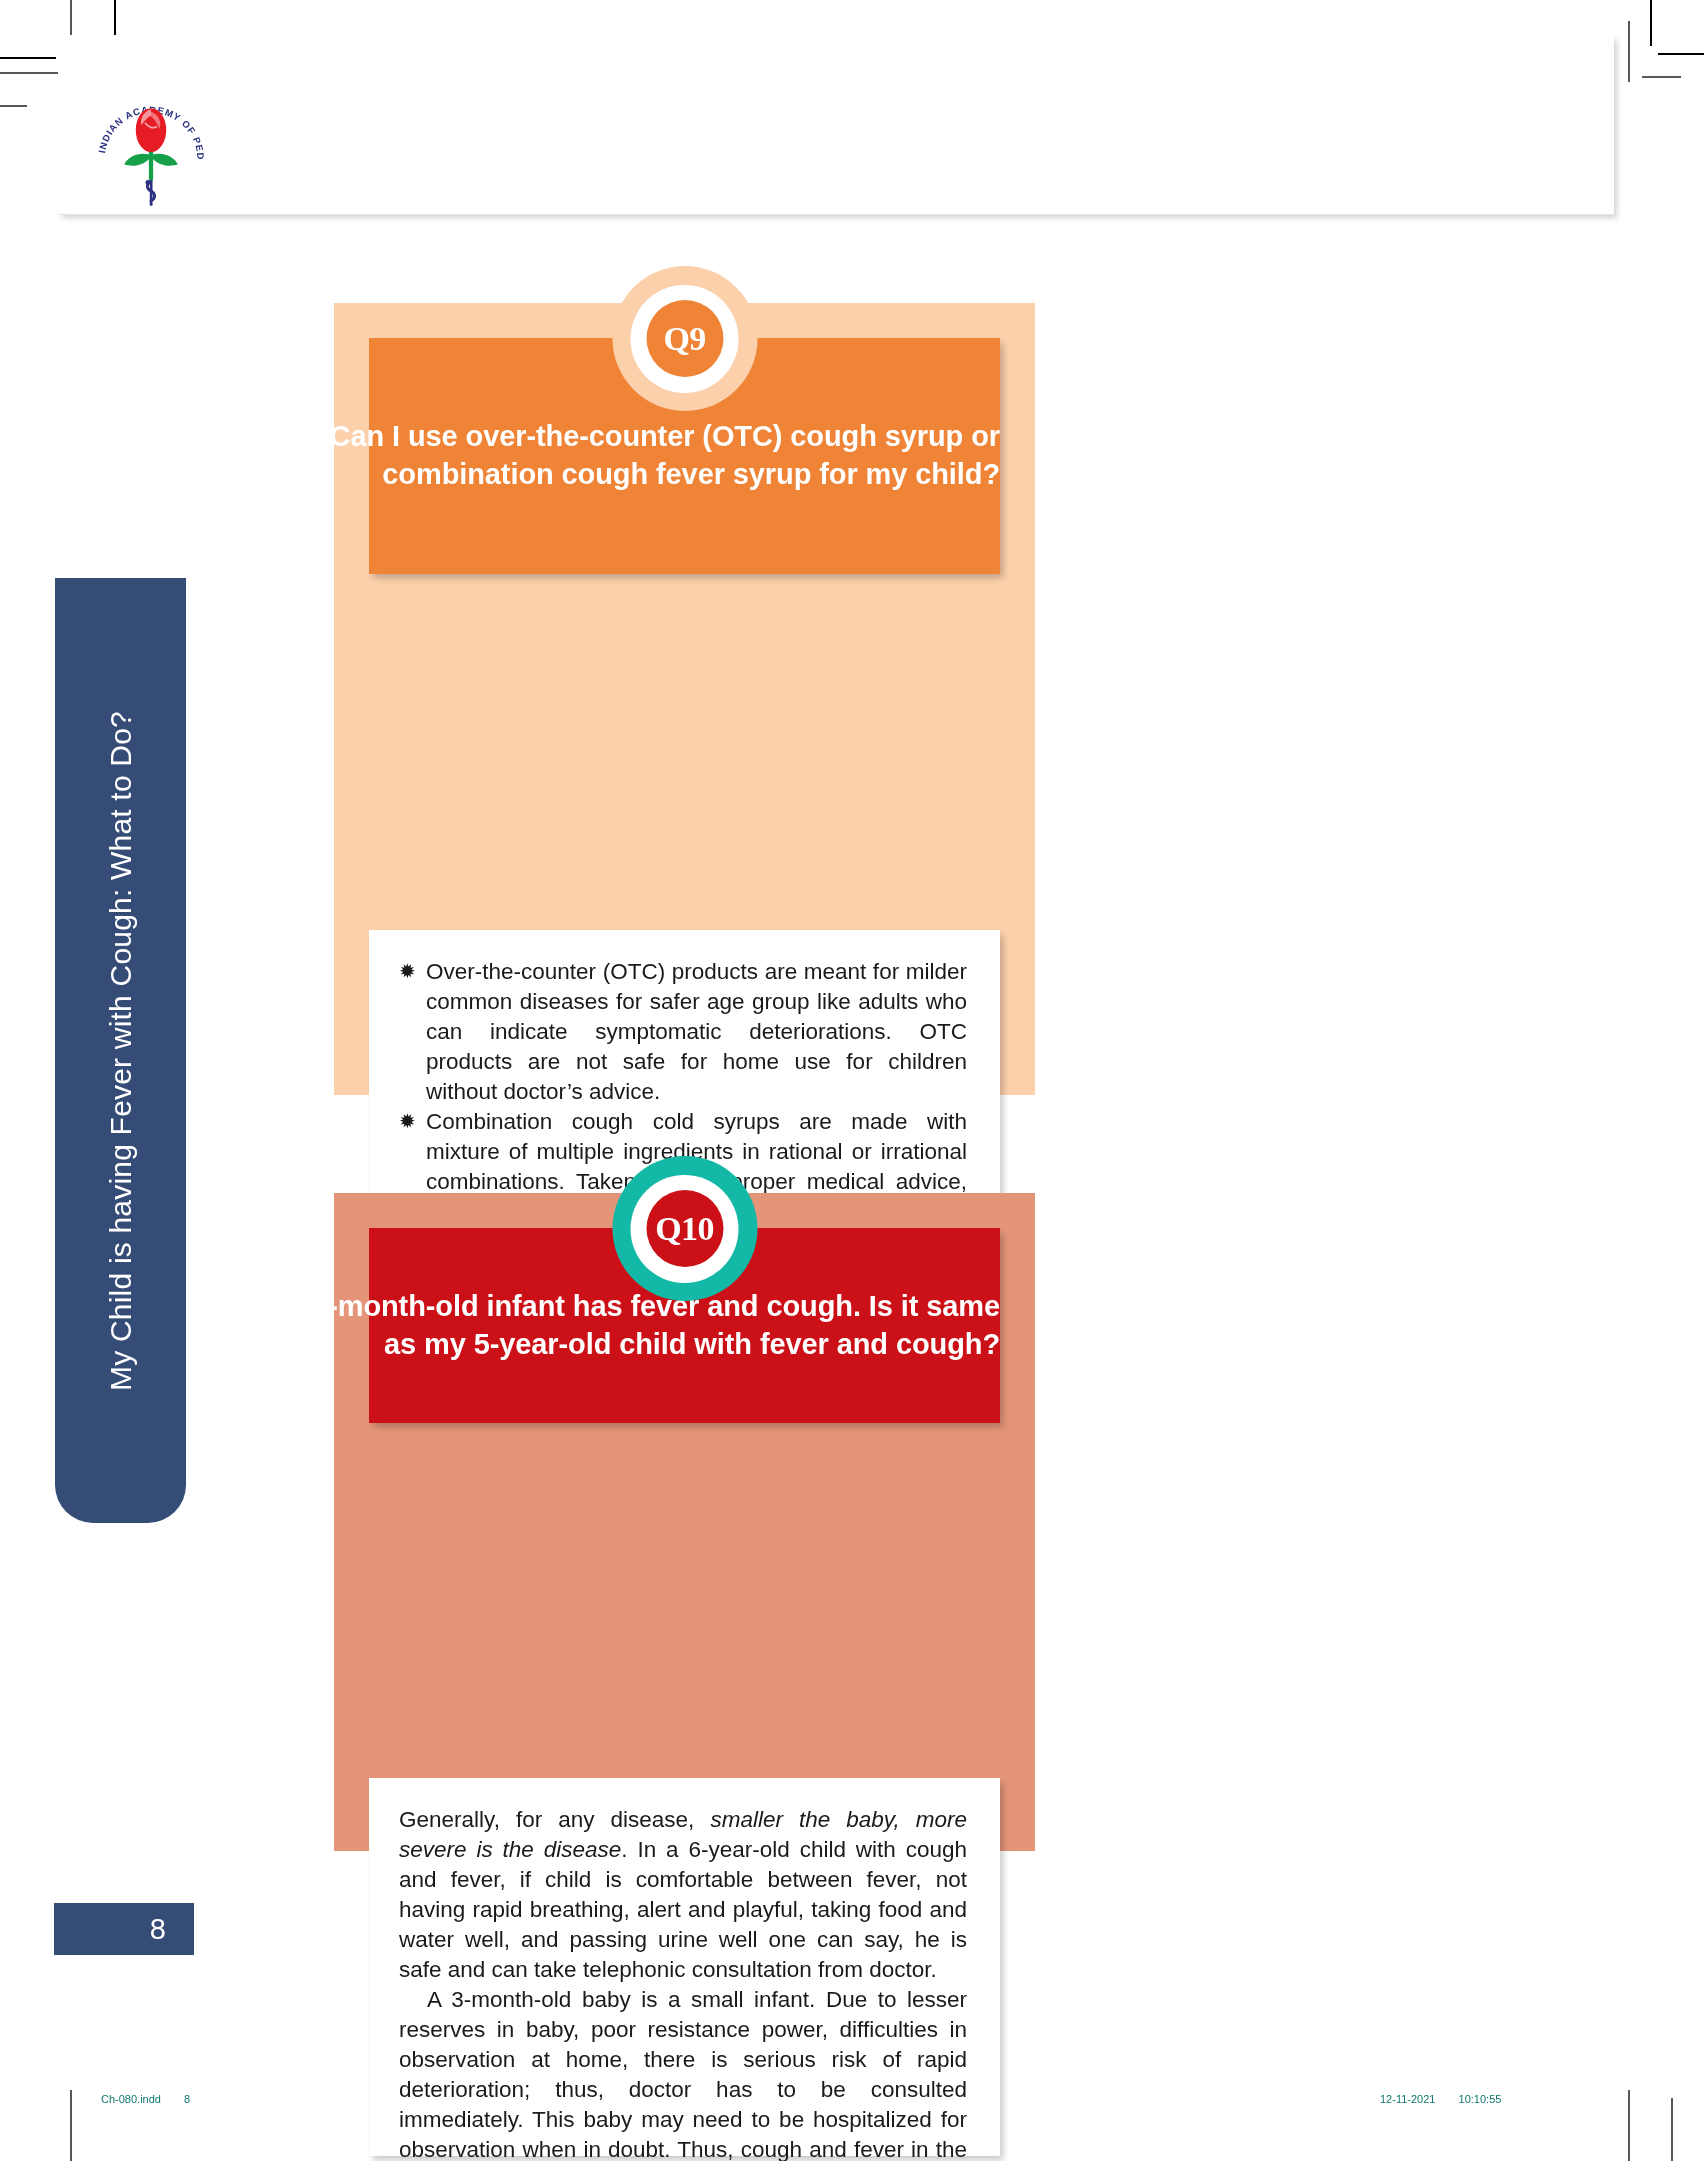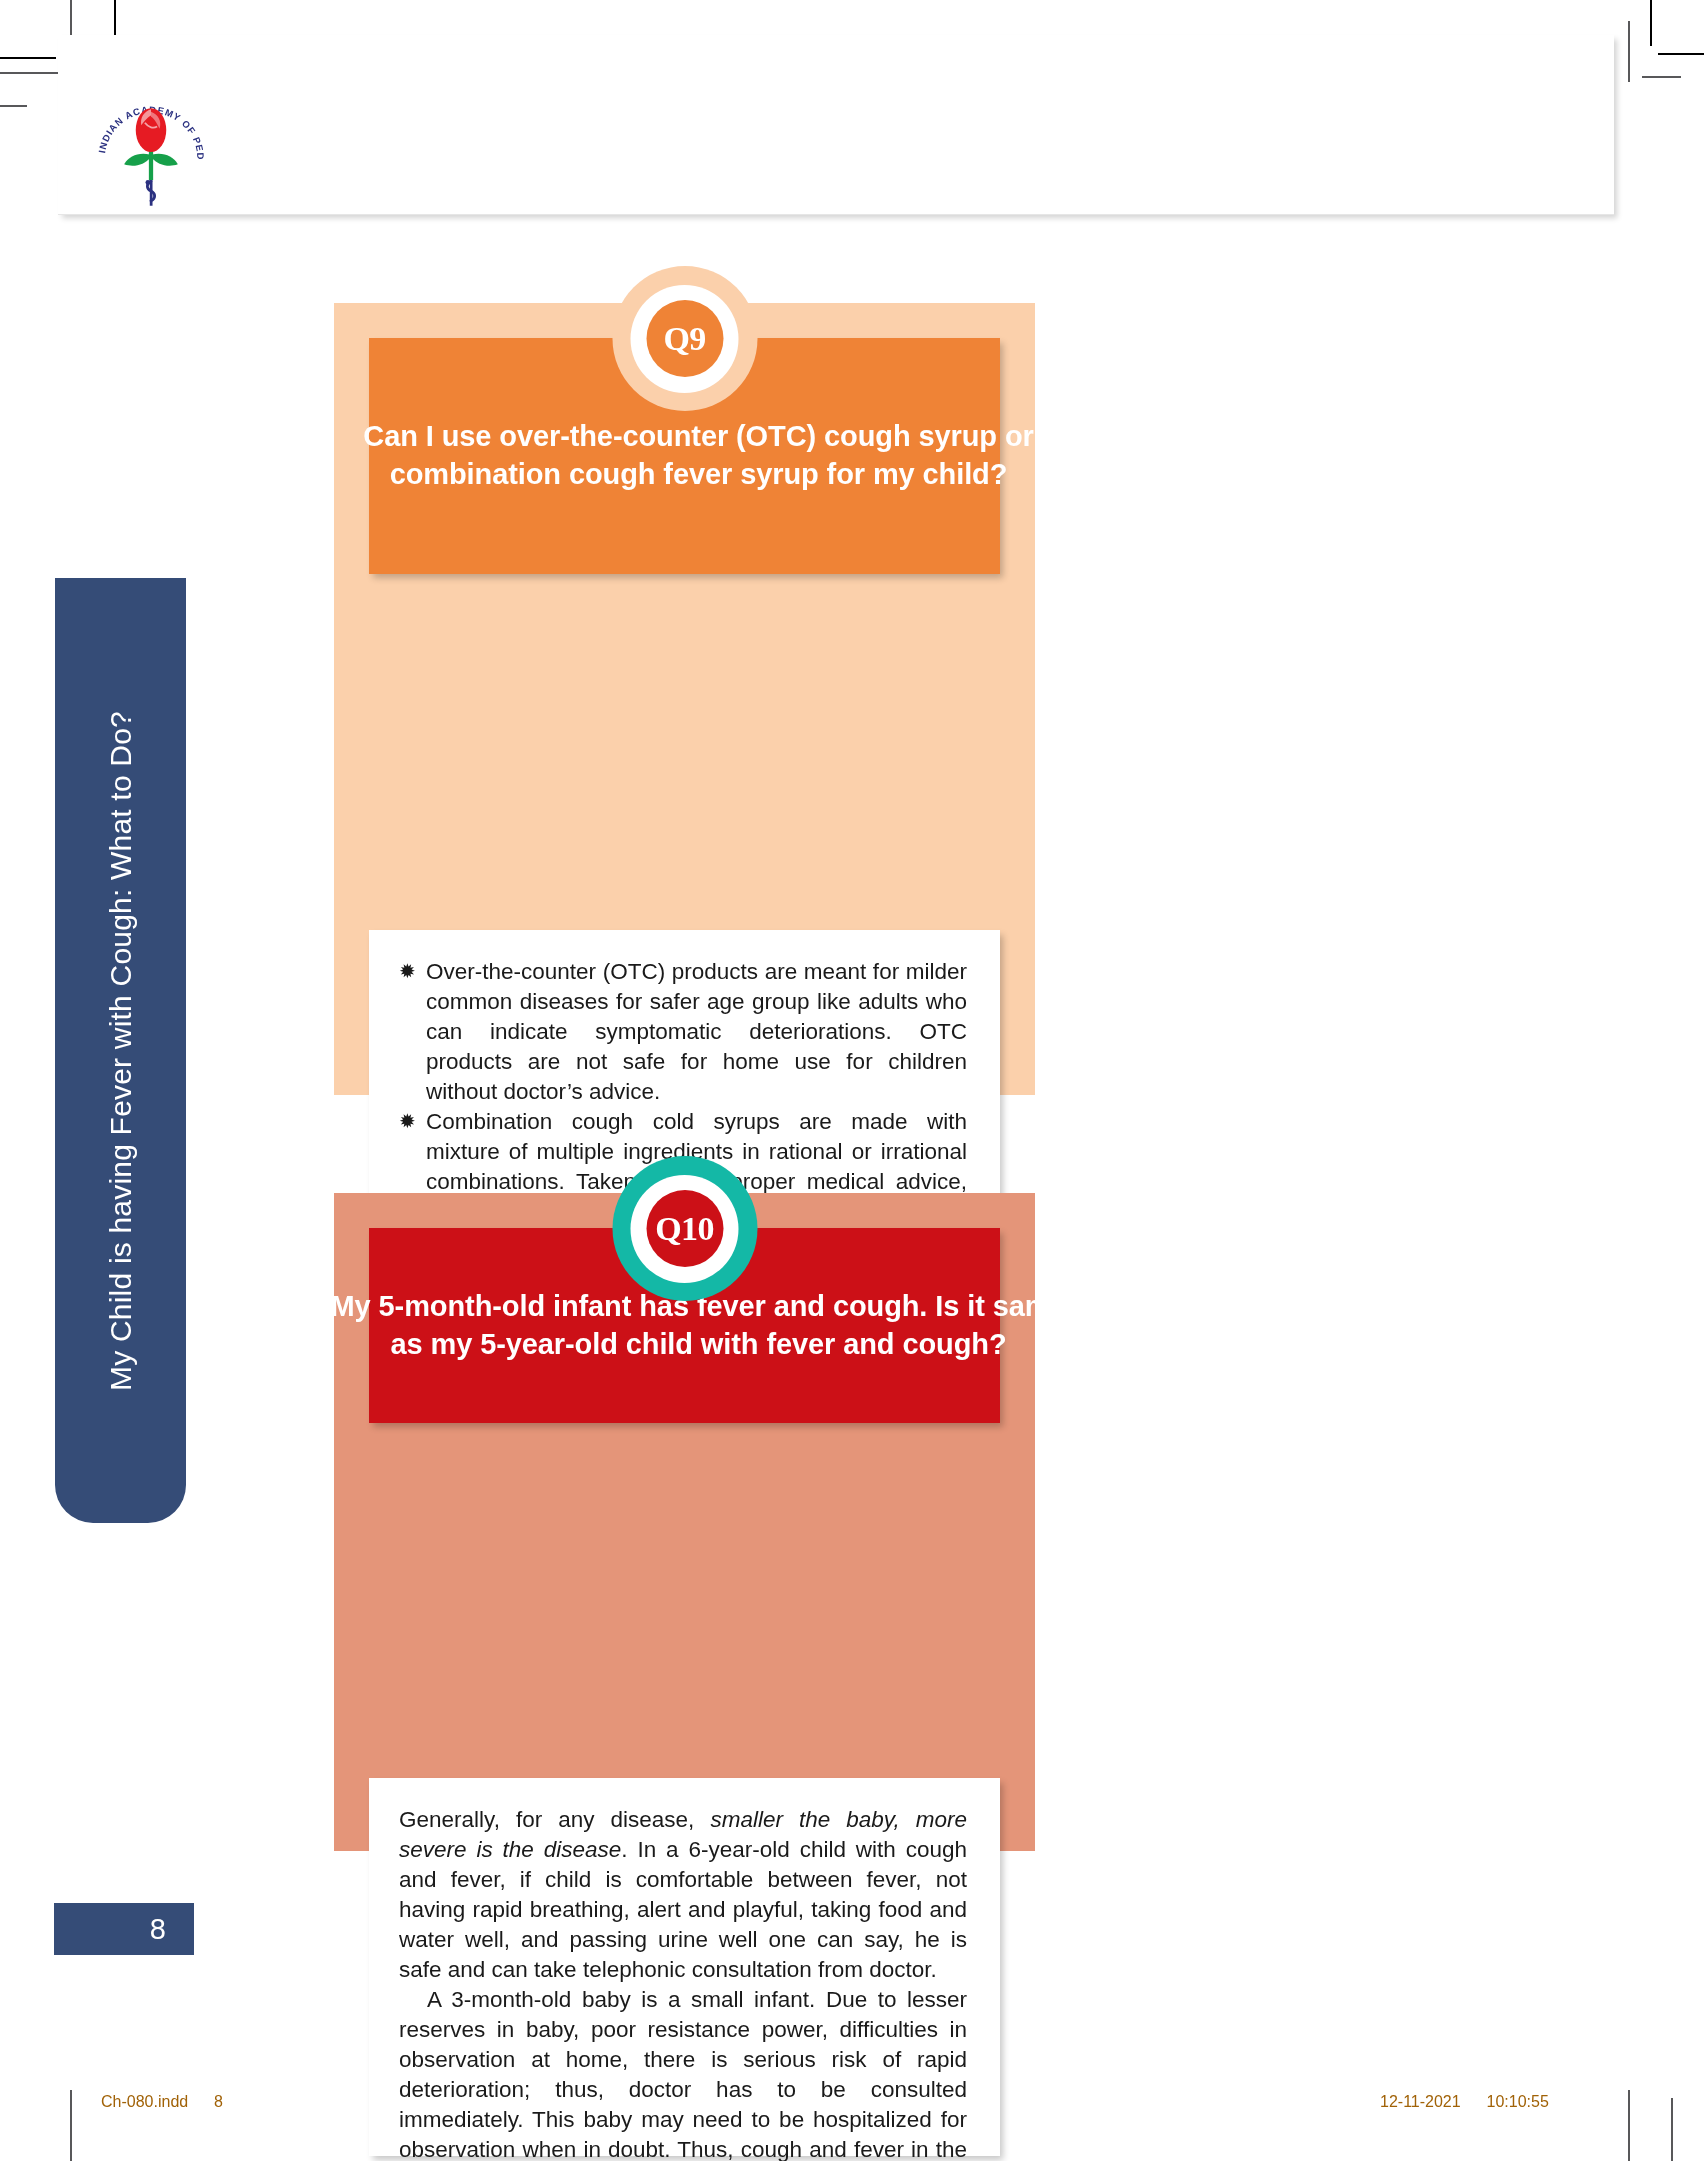--- a/index.html
+++ b/index.html
@@ -110,21 +110,21 @@
     inset: 0;
   }
   .qcard-header {
     position: absolute;
     left: 35px;
     right: 35px;
     top: 35px;
     box-sizing: border-box;
     display: flex;
     flex-direction: column;
-    align-items: center;
+    align-items: flex-end;
     justify-content: center;
     box-shadow: 4.3px 4.9px 6.7px rgba(0,0,0,0.22);
     padding-left: 28px;
   }
   .qcard-header-line {
     color: #ffffff;
     font-weight: bold;
     font-size: 29px;
     line-height: 1.31;
     white-space: nowrap;
@@ -234,22 +234,22 @@
     text-align: justify;
     margin: 0;
   }
   .para.indent { text-indent: 28px; }
   .para em { font-style: italic; }
 
   
   #footer-left, #footer-right {
     position: absolute;
     top: 2093px;
-    color: #a16207;
-    font-size: 16px;
+    color: #0f766e;
+    font-size: 11px;
     white-space: nowrap;
   }
   #footer-left { left: 101px; }
   #footer-right { left: 1380px; }
   .footer-gap { display: inline-block; width: 17px; }
 </style>
 </head>
 <body>
 
 <div class="cropmark v" style="left:70px; top:0px; height:72px;"></div>

